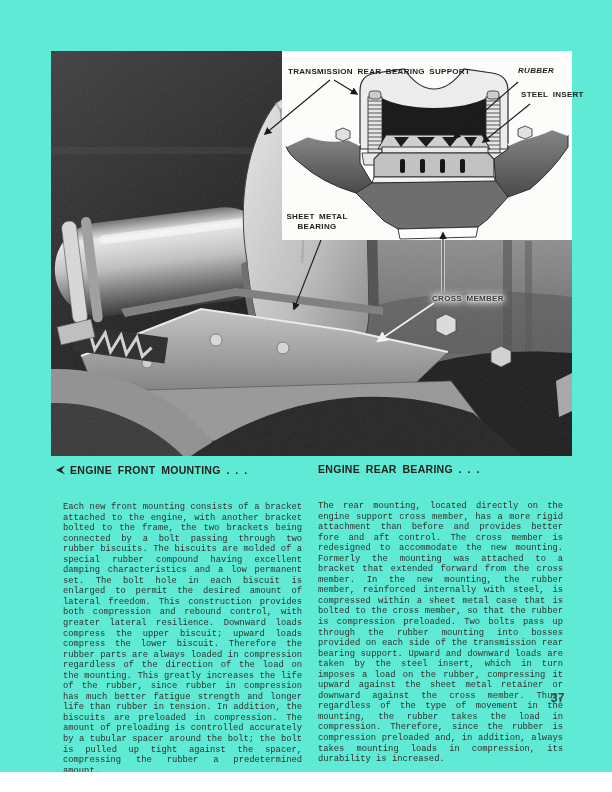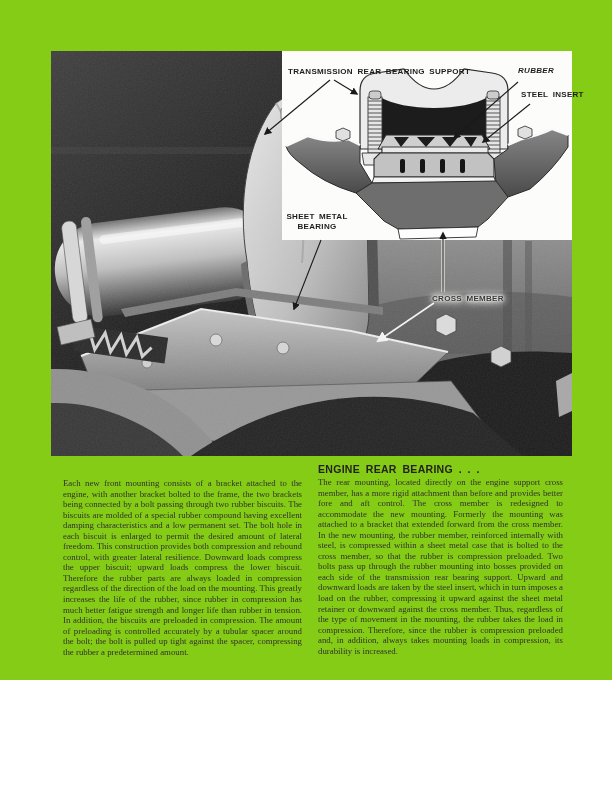--- a/index.html
+++ b/index.html
@@ -1,39 +1,39 @@
 <!DOCTYPE html>
 <html><head>
 <meta charset="utf-8">
 <style>
   * { margin:0; padding:0; box-sizing:border-box; }
   html,body { width:612px; height:792px; }
   body { font-family:"Liberation Sans", sans-serif; background:#ffffff; }
-  .page { position:relative; width:612px; height:680px; background:#84cc16; overflow:hidden; }
+  .page { position:relative; width:612px; height:772px; background:#5eead4; overflow:hidden; }
 
   
   .photo { position:absolute; left:51px; top:51px; width:521px; height:405px; overflow:hidden; background:#242424; }
   .inset { position:absolute; left:282px; top:51px; width:290px; height:189px; background:#fcfcfa; }
   .inset svg { display:block; }
   .overlay { position:absolute; left:0; top:0; width:612px; height:792px; pointer-events:none; }
 
   
   .callout { position:absolute; font-weight:bold; font-size:8px; letter-spacing:.3px; word-spacing:2px;
              color:#1f1d1a; white-space:nowrap; }
   .callout.two-line { white-space:normal; text-align:center; line-height:10px; }
   .callout.on-photo { color:#3a3733;
       text-shadow:0 0 2px #ffffff,0 0 4px #ffffff,0 0 7px #ffffff,0 0 10px #ffffff,0 0 12px #f3f3ef; }
 
   
   .heading { position:absolute; font-weight:bold; font-size:10.5px; letter-spacing:.3px; word-spacing:2.5px;
              color:#24211d; white-space:nowrap; display:flex; align-items:center; }
   .marker { display:inline-block; width:9px; height:9px; background:#24211d; margin-right:5px;
             clip-path:polygon(0 50%, 100% 0, 62% 50%, 100% 100%); }
-  .body-text { position:absolute; font-family:Liberation Serif, serif; font-size:8.8px; line-height:10.55px;
-               text-align:justify; color:#33312d; }
+  .body-text { position:absolute; font-family:Liberation Mono, monospace; font-size:8.8px; line-height:10.55px;
+               text-align:justify; color:#33312d;margin-top:24px; }
   .col-left  { left:63px;  top:478px; width:239px; }
   .col-right { left:318px; top:477px; width:245px; }
   .page-number { position:absolute; left:510px; top:691px; width:55px; text-align:right;
                  font-weight:bold; font-size:12px; color:#454341; letter-spacing:.5px; }
 </style>
 </head>
 <body>
 
 <div class="page">
 
@@ -206,20 +206,24 @@
 
   <div class="callout" style="left:288px; top:67px;">TRANSMISSION REAR BEARING SUPPORT</div>
   <div class="callout" style="left:518px; top:66px;font-style:italic;">RUBBER</div>
   <div class="callout" style="left:512px; top:90px;margin-left:9px;">STEEL INSERT</div>
   <div class="callout two-line" style="left:281px; top:212px; width:72px;">
     <div>SHEET METAL</div>
     <div>BEARING</div>
   </div>
   <div class="callout on-photo" style="left:432px; top:294px;text-align:right;">CROSS MEMBER</div>
 
+  <div class="heading" style="left:56px; top:464px;">
+    <span class="marker"></span>
+    <span>ENGINE FRONT MOUNTING . . .</span>
+  </div>
   <div class="body-text col-left">Each new front mounting consists of a bracket attached to the engine, with another bracket bolted to the frame, the two brackets being connected by a bolt passing through two rubber biscuits. The biscuits are molded of a special rubber compound having excellent damping characteristics and a low permanent set. The bolt hole in each biscuit is enlarged to permit the desired amount of lateral freedom. This construction provides both compression and rebound control, with greater lateral resilience. Downward loads compress the upper biscuit; upward loads compress the lower biscuit. Therefore the rubber parts are always loaded in compression regardless of the direction of the load on the mounting. This greatly increases the life of the rubber, since rubber in compression has much better fatigue strength and longer life than rubber in tension. In addition, the biscuits are preloaded in compression. The amount of preloading is controlled accurately by a tubular spacer around the bolt; the bolt is pulled up tight against the spacer, compressing the rubber a predetermined amount.</div>
 
   <div class="heading" style="left:318px; top:463px;">
     <span>ENGINE REAR BEARING . . .</span>
   </div>
   <div class="body-text col-right">The rear mounting, located directly on the engine support cross member, has a more rigid attachment than before and provides better fore and aft control. The cross member is redesigned to accommodate the new mounting. Formerly the mounting was attached to a bracket that extended forward from the cross member. In the new mounting, the rubber member, reinforced internally with steel, is compressed within a sheet metal case that is bolted to the cross member, so that the rubber is compression preloaded. Two bolts pass up through the rubber mounting into bosses provided on each side of the transmission rear bearing support. Upward and downward loads are taken by the steel insert, which in turn imposes a load on the rubber, compressing it upward against the sheet metal retainer or downward against the cross member. Thus, regardless of the type of movement in the mounting, the rubber takes the load in compression. Therefore, since the rubber is compression preloaded and, in addition, always takes mounting loads in compression, its durability is increased.</div>
 
   <div class="page-number">37</div>
 
 </div>

